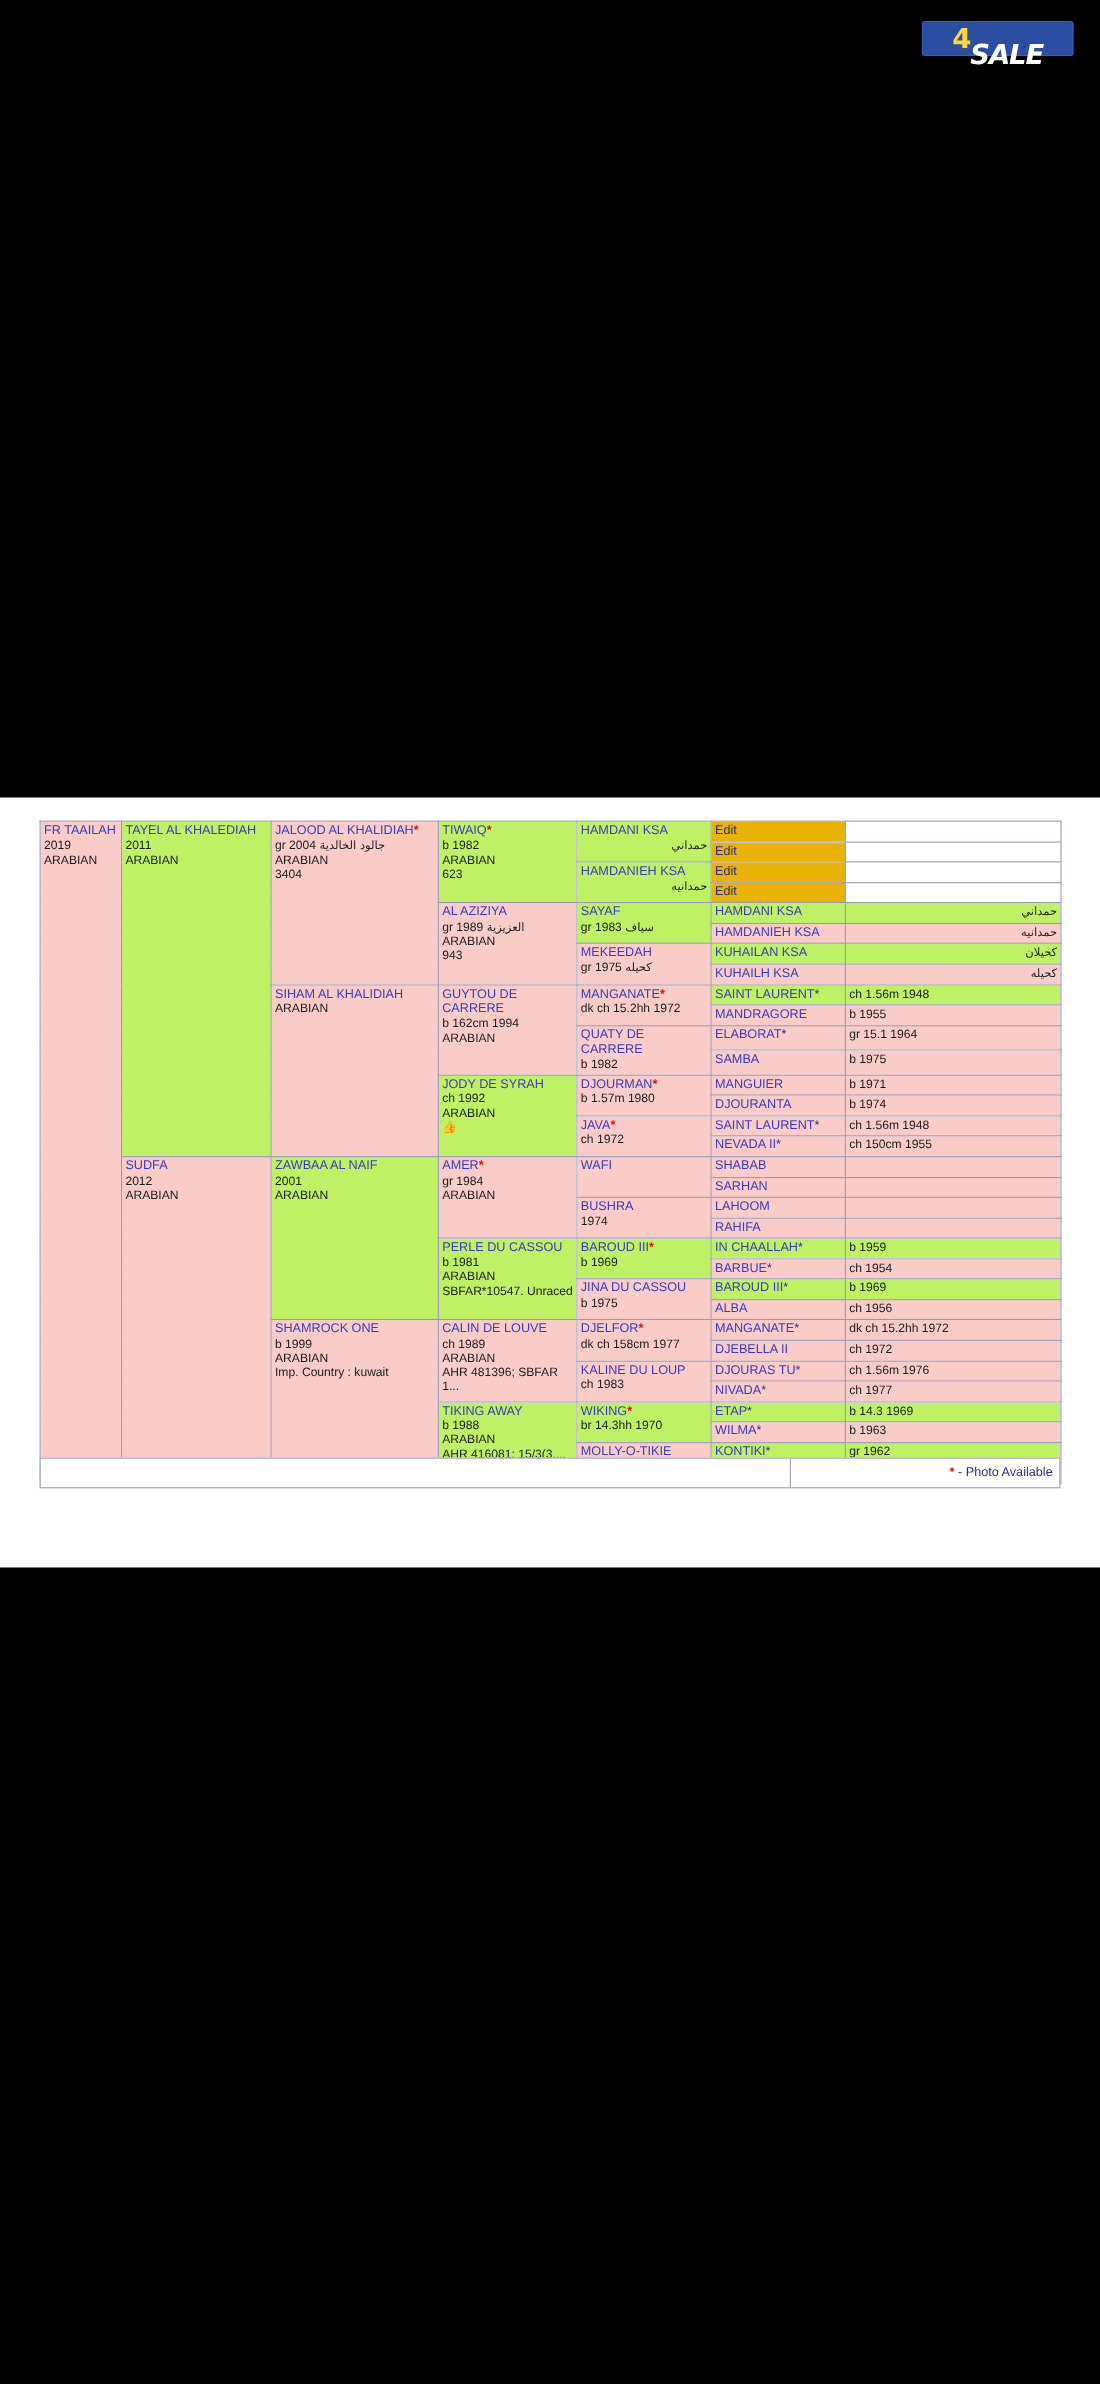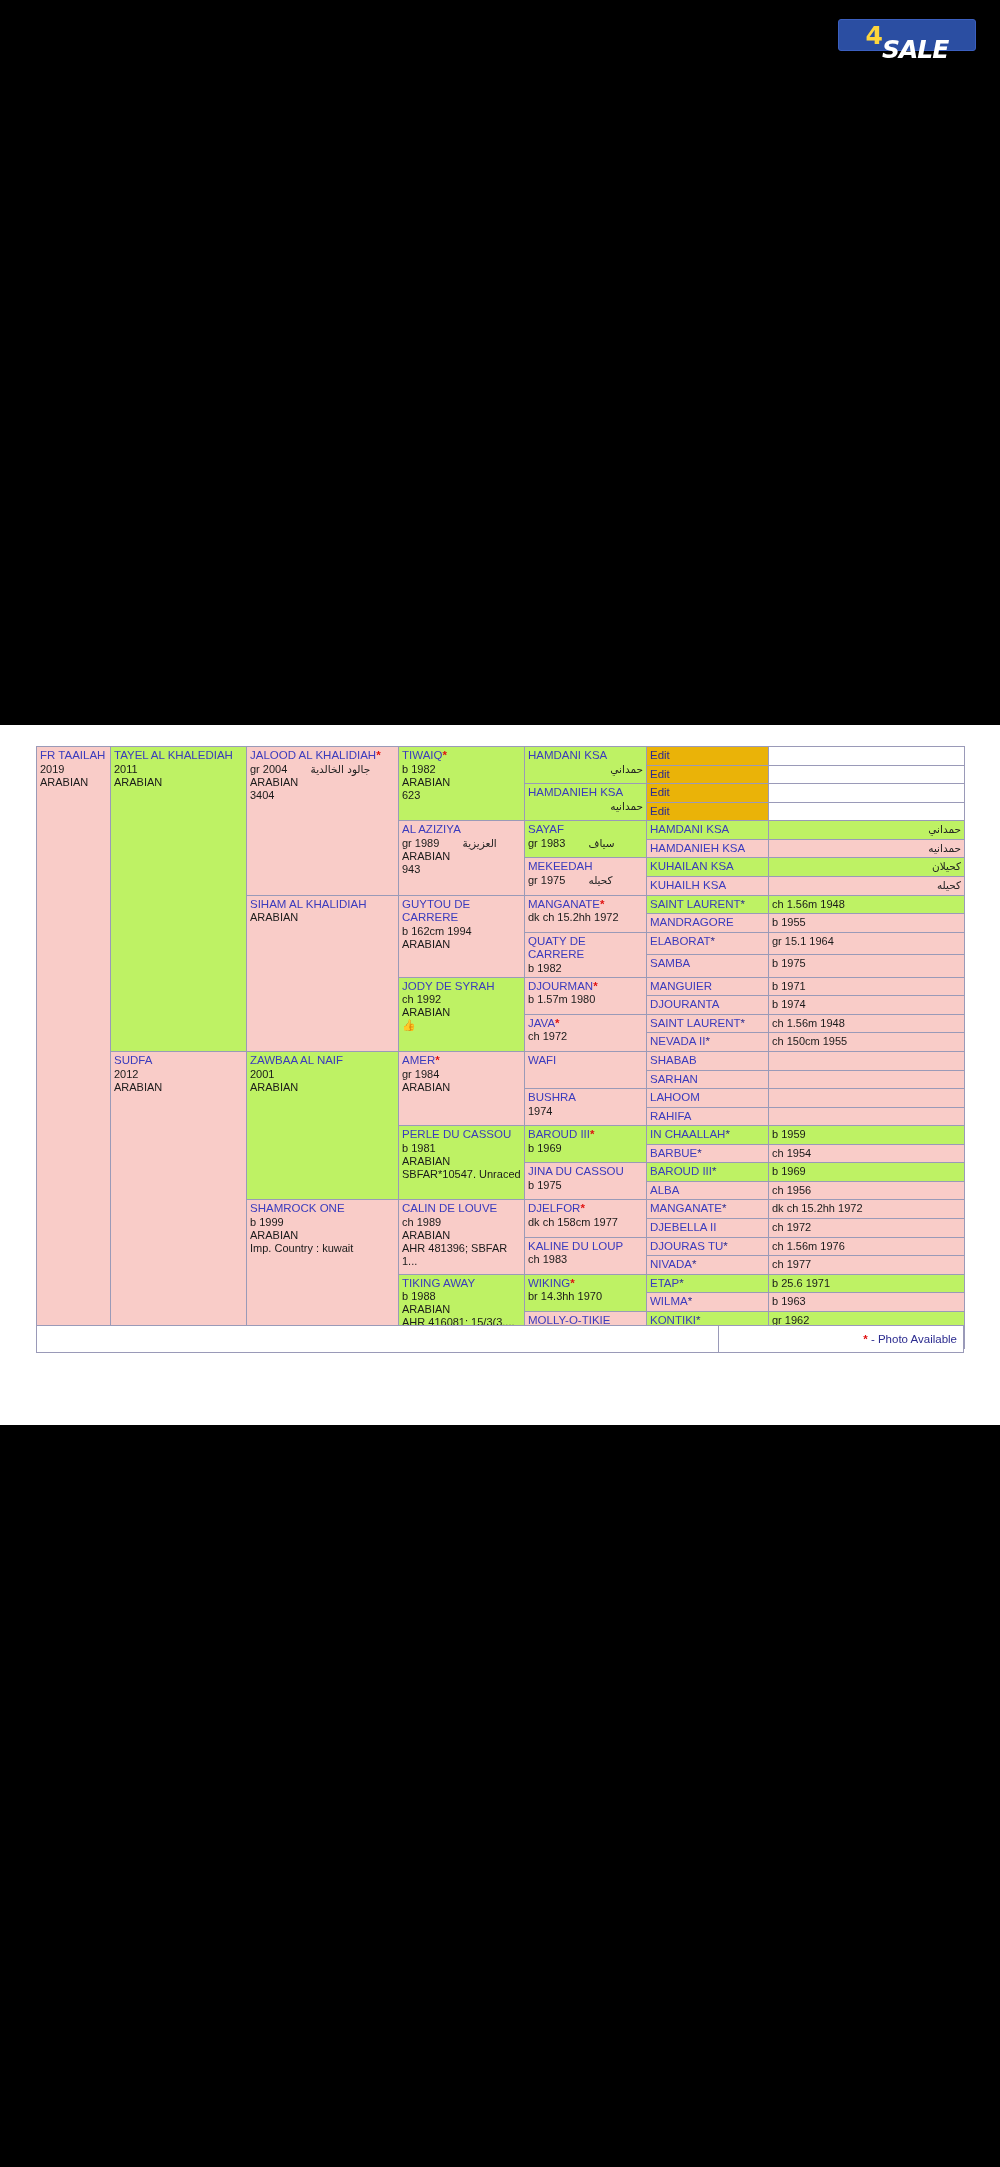--- a/index.html
+++ b/index.html
@@ -69,21 +69,21 @@
   col.c5 { width:122px; }
   col.c6 { width:122px; }
   col.c7 { width:196px; }
 
   .pink  { background:#f9ccc8; }
   .blue  { background:#bef264; }
 
   .nm { color:#3b3bbd; }
   .nm .star { color:#e01010; font-weight:bold; }
   .ar  { font-family:"DejaVu Sans", sans-serif; font-size:10.5px; color:#222; direction:rtl; }
-  .ar-inline { font-family:"DejaVu Sans", sans-serif; font-size:10.5px; color:#222;margin-left:20px; }
+  .ar-inline { font-family:"DejaVu Sans", sans-serif; font-size:10.5px; color:#222; }
   .small { font-size:10.5px; }
   .dtl { color:#1a1a1a; font-size:11px; }
   .rtlcell { text-align:right; }
 
   
   .editcell { background:#eab308; color:#2b2b8f; font-size:11.5px; padding:1px 4px; }
   .blankcell { background:#ffffff; }
 
   
   #footer-bar {
@@ -487,21 +487,21 @@
         <div class="dtl small">AHR 416081; 15/3(3,...</div>
       </td>
       <td class="blue" rowspan="2">
         <div class="nm"><span>WIKING</span><span class="star">*</span></div>
         <div class="dtl">br 14.3hh 1970</div>
       </td>
       <td class="blue">
         <span class="nm">ETAP</span><span class="star">*</span>
       </td>
       <td class="blue">
-        <span class="dtl">b 25.6 1971</span>
+        <span class="dtl">b 14.3 1969</span>
       </td>
     </tr>
     <tr>
       <td class="pink">
         <span class="nm">WILMA</span><span class="star">*</span>
       </td>
       <td class="pink">
         <span class="dtl">b 1963</span>
       </td>
     </tr>

